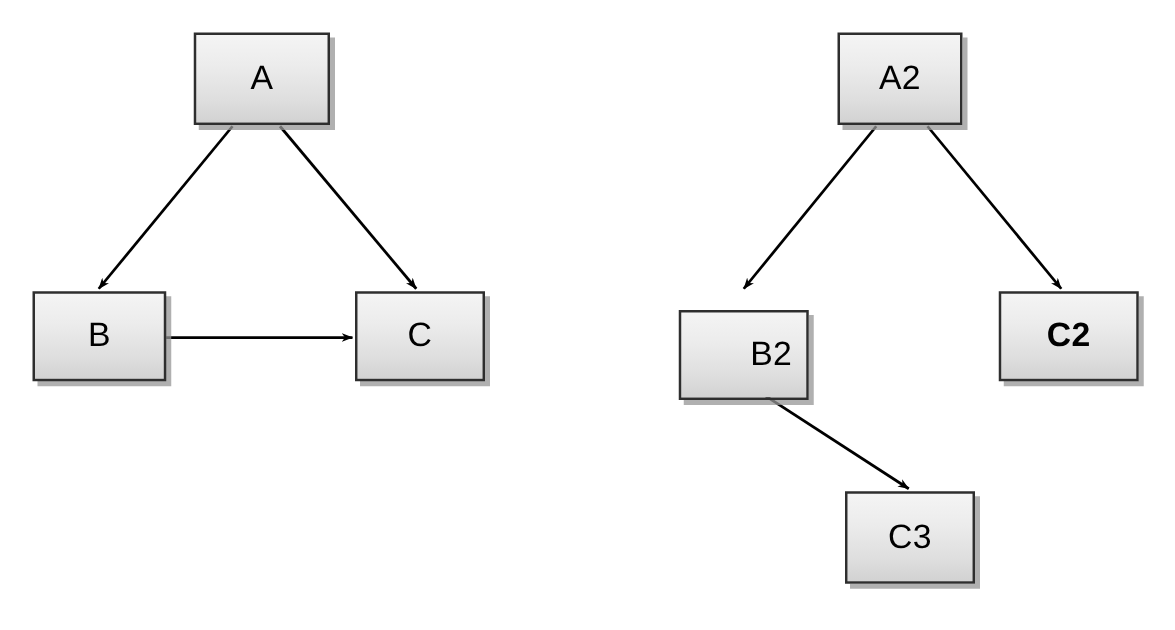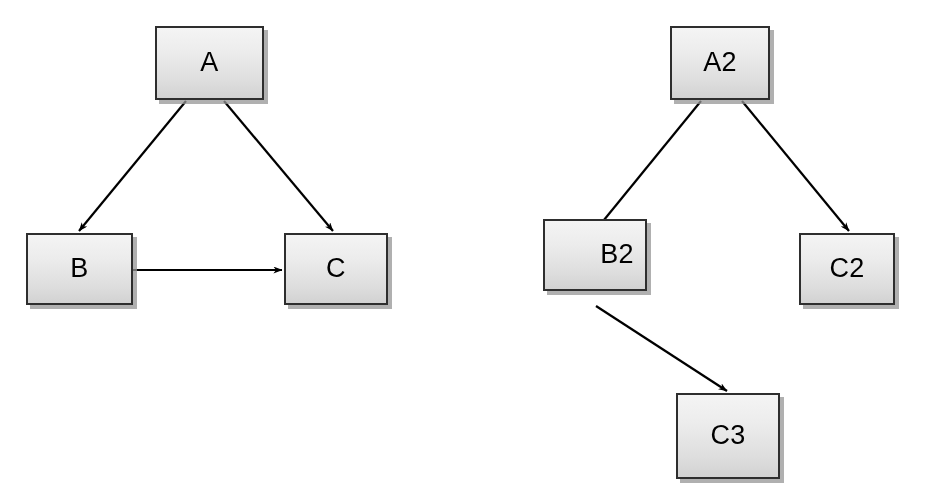--- a/index.html
+++ b/index.html
@@ -75,24 +75,24 @@
       </div>
       <div class="node" style="left: 26px; top: 233px; width: 107px; height: 72px;">
         <span class="node-label">B</span>
       </div>
       <div class="node" style="left: 284px; top: 233px; width: 104px; height: 72px;">
         <span class="node-label">C</span>
       </div>
       <div class="node" style="left: 670px; top: 26px; width: 100px; height: 74px;">
         <span class="node-label">A2</span>
       </div>
-      <div class="node" style="left: 543px; top: 219px; width: 104px; height: 72px; padding-left: 44px;">
+      <div class="node" style="left: 543px; top: 248px; width: 104px; height: 72px; padding-left: 44px;">
         <span class="node-label">B2</span>
       </div>
-      <div class="node" style="left: 799px; top: 233px; width: 96px; height: 72px;">
+      <div class="node" style="left: 799px; top: 233px; width: 112px; height: 72px; font-weight: bold;">
         <span class="node-label">C2</span>
       </div>
-      <div class="node" style="left: 676px; top: 393px; width: 104px; height: 86px; justify-content: center;">
+      <div class="node" style="left: 676px; top: 393px; width: 104px; height: 74px; justify-content: center;">
         <span class="node-label">C3</span>
       </div>
     </div>
 
 </div>
 
 </body></html>

